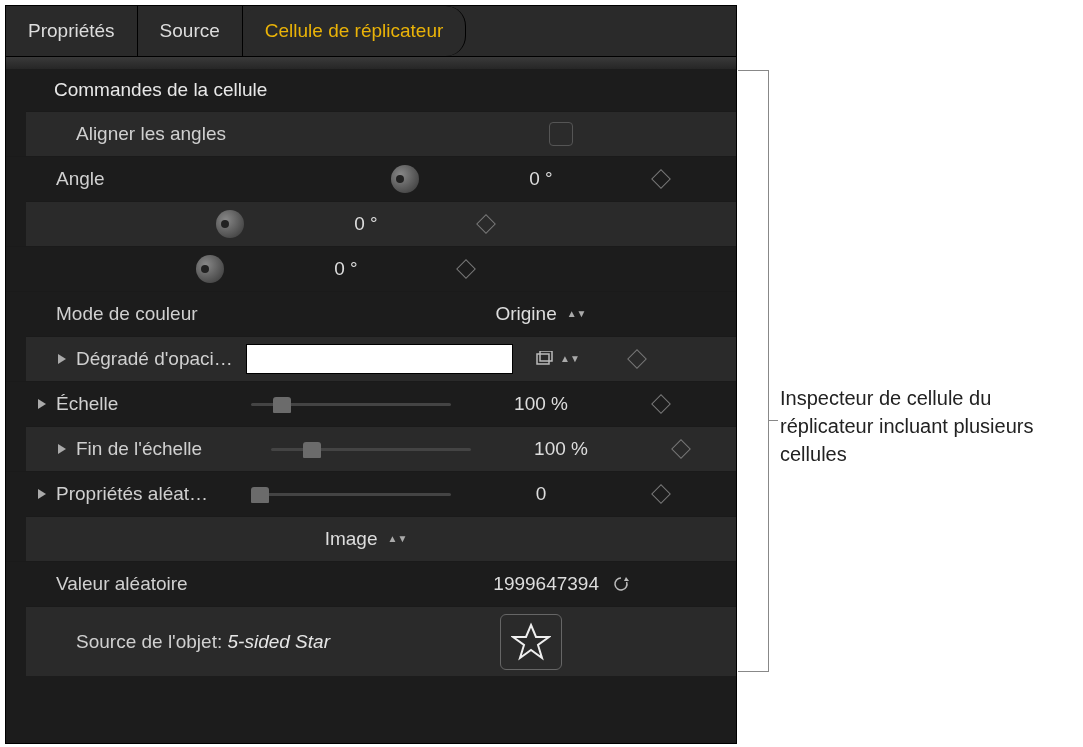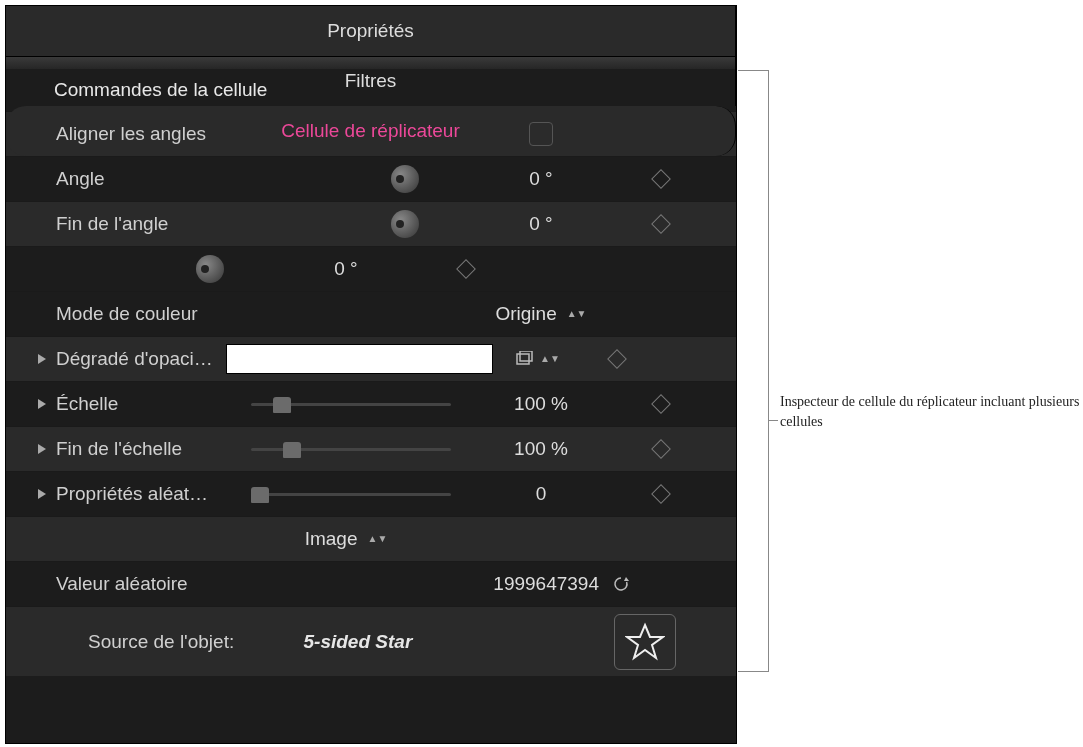--- a/index.html
+++ b/index.html
@@ -1,59 +1,59 @@
 <!DOCTYPE html>
 <html><head>
 <meta charset="utf-8">
 <style>
   html,body{margin:0;padding:0;background:#fff;font-family:-apple-system,Helvetica,Arial,sans-serif;font-size:19px;color:#bbb;}
   .wrap{position:relative;width:1083px;height:747px;}
   .panel{position:absolute;left:5px;top:5px;width:730px;height:737px;background:#1c1c1c;border:1px solid #000;overflow:hidden;}
-  .tabs{display:flex;height:50px;border-bottom:1px solid #000;background:#2a2a2a;flex-direction:column;}
+  .tabs{display:flex;height:50px;border-bottom:1px solid #000;background:#2a2a2a;}
   .tab{flex:0 0 auto;display:flex;align-items:center;justify-content:center;height:100%;border-right:1px solid #000;color:#ddd;padding:0 22px;cursor:default;}
-  .tab.active{color:#ec4899;background:#2a2a2a;border-radius:20px;}
+  .tab.active{color:#eab308;background:#2a2a2a;border-radius:20px;}
   .grad{height:12px;background:linear-gradient(#3a3a3a,#262626);}
   .section-head{padding:10px 6px 10px 48px;color:#e8e8e8;font-weight:500;}
   .rows{}
   .row{display:flex;align-items:center;height:45px;border-top:1px solid #1a1a1a;padding-left:30px;box-sizing:border-box;}
-  .row.alt{background:#2a2a2a;}
+  .row.alt{background:#2a2a2a;margin-left:20px;}
   .disc{width:20px;flex:0 0 20px;color:#999;}
   .disc svg{display:block;}
   .label{flex:0 0 195px;color:#d0d0d0;white-space:nowrap;overflow:hidden;text-overflow:ellipsis;}
   .ctrl{flex:0 0 200px;display:flex;align-items:center;justify-content:flex-start;}
   .val{flex:0 0 180px;display:flex;align-items:center;justify-content:center;color:#ddd;gap:6px;}
   .kf{flex:0 0 60px;display:flex;align-items:center;justify-content:center;}
   .checkbox{width:22px;height:22px;border:1px solid #555;border-radius:4px;background:#2b2b2b;margin:0 auto;}
   .dial{width:28px;height:28px;border-radius:50%;background:radial-gradient(circle at 35% 35%,#888,#555 60%,#333);position:relative;margin-left:140px;}
   .dial:after{content:"";position:absolute;left:5px;top:10px;width:8px;height:8px;background:#222;border-radius:50%;}
   .diamond{width:12px;height:12px;transform:rotate(45deg);border:1px solid #777;}
   .slider{position:relative;width:200px;height:20px;}
   .slider .track{position:absolute;left:0;right:0;top:9px;height:3px;background:#444;border-radius:2px;}
   .slider .thumb{position:absolute;top:3px;width:18px;height:16px;background:#6b6b6b;border-radius:3px 3px 1px 1px;}
   .gradbox{width:265px;height:28px;background:#fff;border:1px solid #000;}
   .miniico{width:22px;height:20px;display:flex;align-items:center;justify-content:center;margin-left:8px;}
   .updown{display:inline-flex;flex-direction:column;line-height:6px;font-size:10px;color:#aaa;margin-left:4px;}
   .refresh{width:20px;height:20px;display:flex;align-items:center;justify-content:center;margin-left:6px;}
   .srcbox{width:60px;height:54px;border:1px solid #666;border-radius:6px;margin-left:170px;display:flex;align-items:center;justify-content:center;background:#2a2a2a;}
-  .src-row{height:70px;gap:32px;}
-  .italic{font-style:italic;font-weight:700;color:#e6e6e6;}
+  .src-row{height:70px;}
+  .italic{font-style:italic;font-weight:400;color:#e6e6e6;}
   .callout-line{position:absolute;left:738px;top:70px;width:30px;height:600px;border-top:1px solid #888;border-bottom:1px solid #888;border-right:1px solid #888;}
   .callout-stem{position:absolute;left:768px;top:420px;width:10px;height:1px;background:#888;}
-  .callout-text{position:absolute;left:780px;top:392px;width:300px;color:#222;font-size:14px;line-height:1.4;font-family:Liberation Serif, serif;}
+  .callout-text{position:absolute;left:780px;top:384px;width:300px;color:#222;font-size:20px;line-height:1.4;}
   .label-src{flex:0 0 auto;color:#d0d0d0;}
 </style>
 </head>
 <body>
 
 <div class="wrap">
   <div class="panel">
 
     <div class="tabs">
       <div class="tab">Propriétés</div>
-      <div class="tab">Filtres</div>
+      <div class="tab">Source</div>
       <div class="tab active">Cellule de réplicateur</div>
     </div>
     <div class="grad"></div>
 
     <div class="section-head">Commandes de la cellule</div>
 
     <div class="rows">
 
       <div class="row alt">
         <div class="disc"></div>
@@ -74,21 +74,20 @@
         <div class="val">
             <span>0 °</span>
           </div>
         <div class="kf">
             <div class="diamond"></div>
           </div>
       </div>
 
       <div class="row alt">
         <div class="disc"></div>
-        <div class="label">Fin de l'angle</div>
         <div class="ctrl">
             <div class="dial"></div>
           </div>
         <div class="val">
             <span>0 °</span>
           </div>
         <div class="kf">
             <div class="diamond"></div>
           </div>
       </div>

